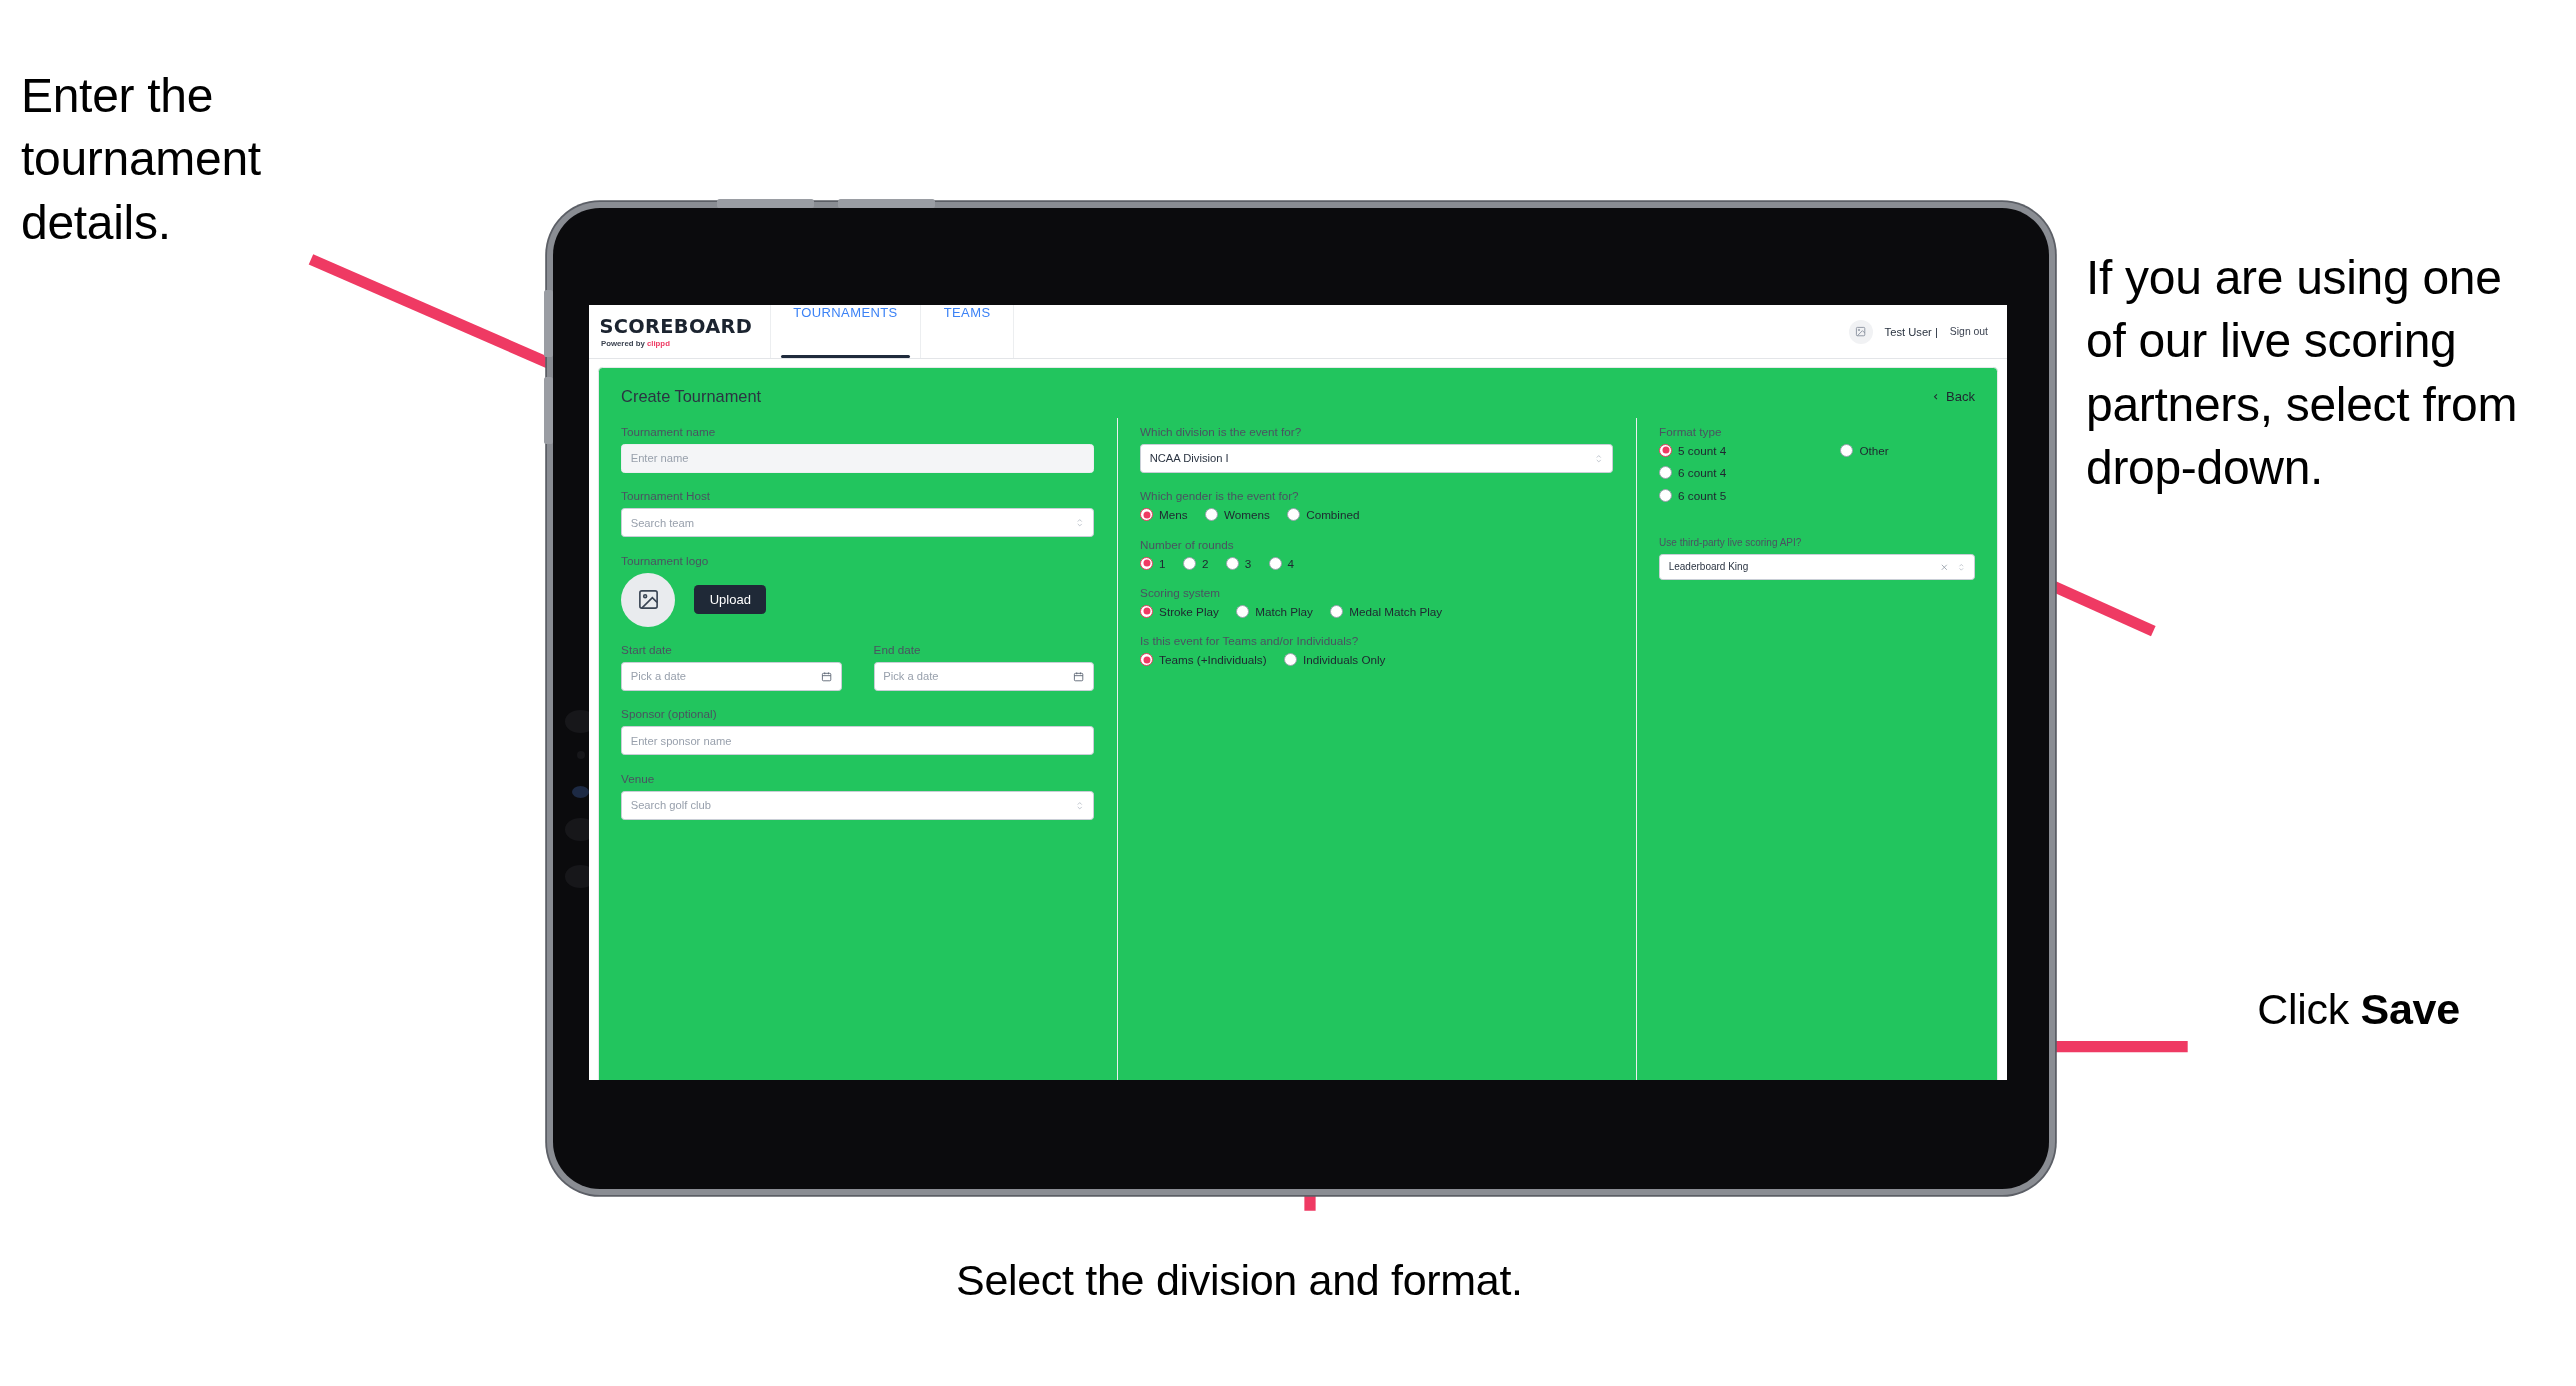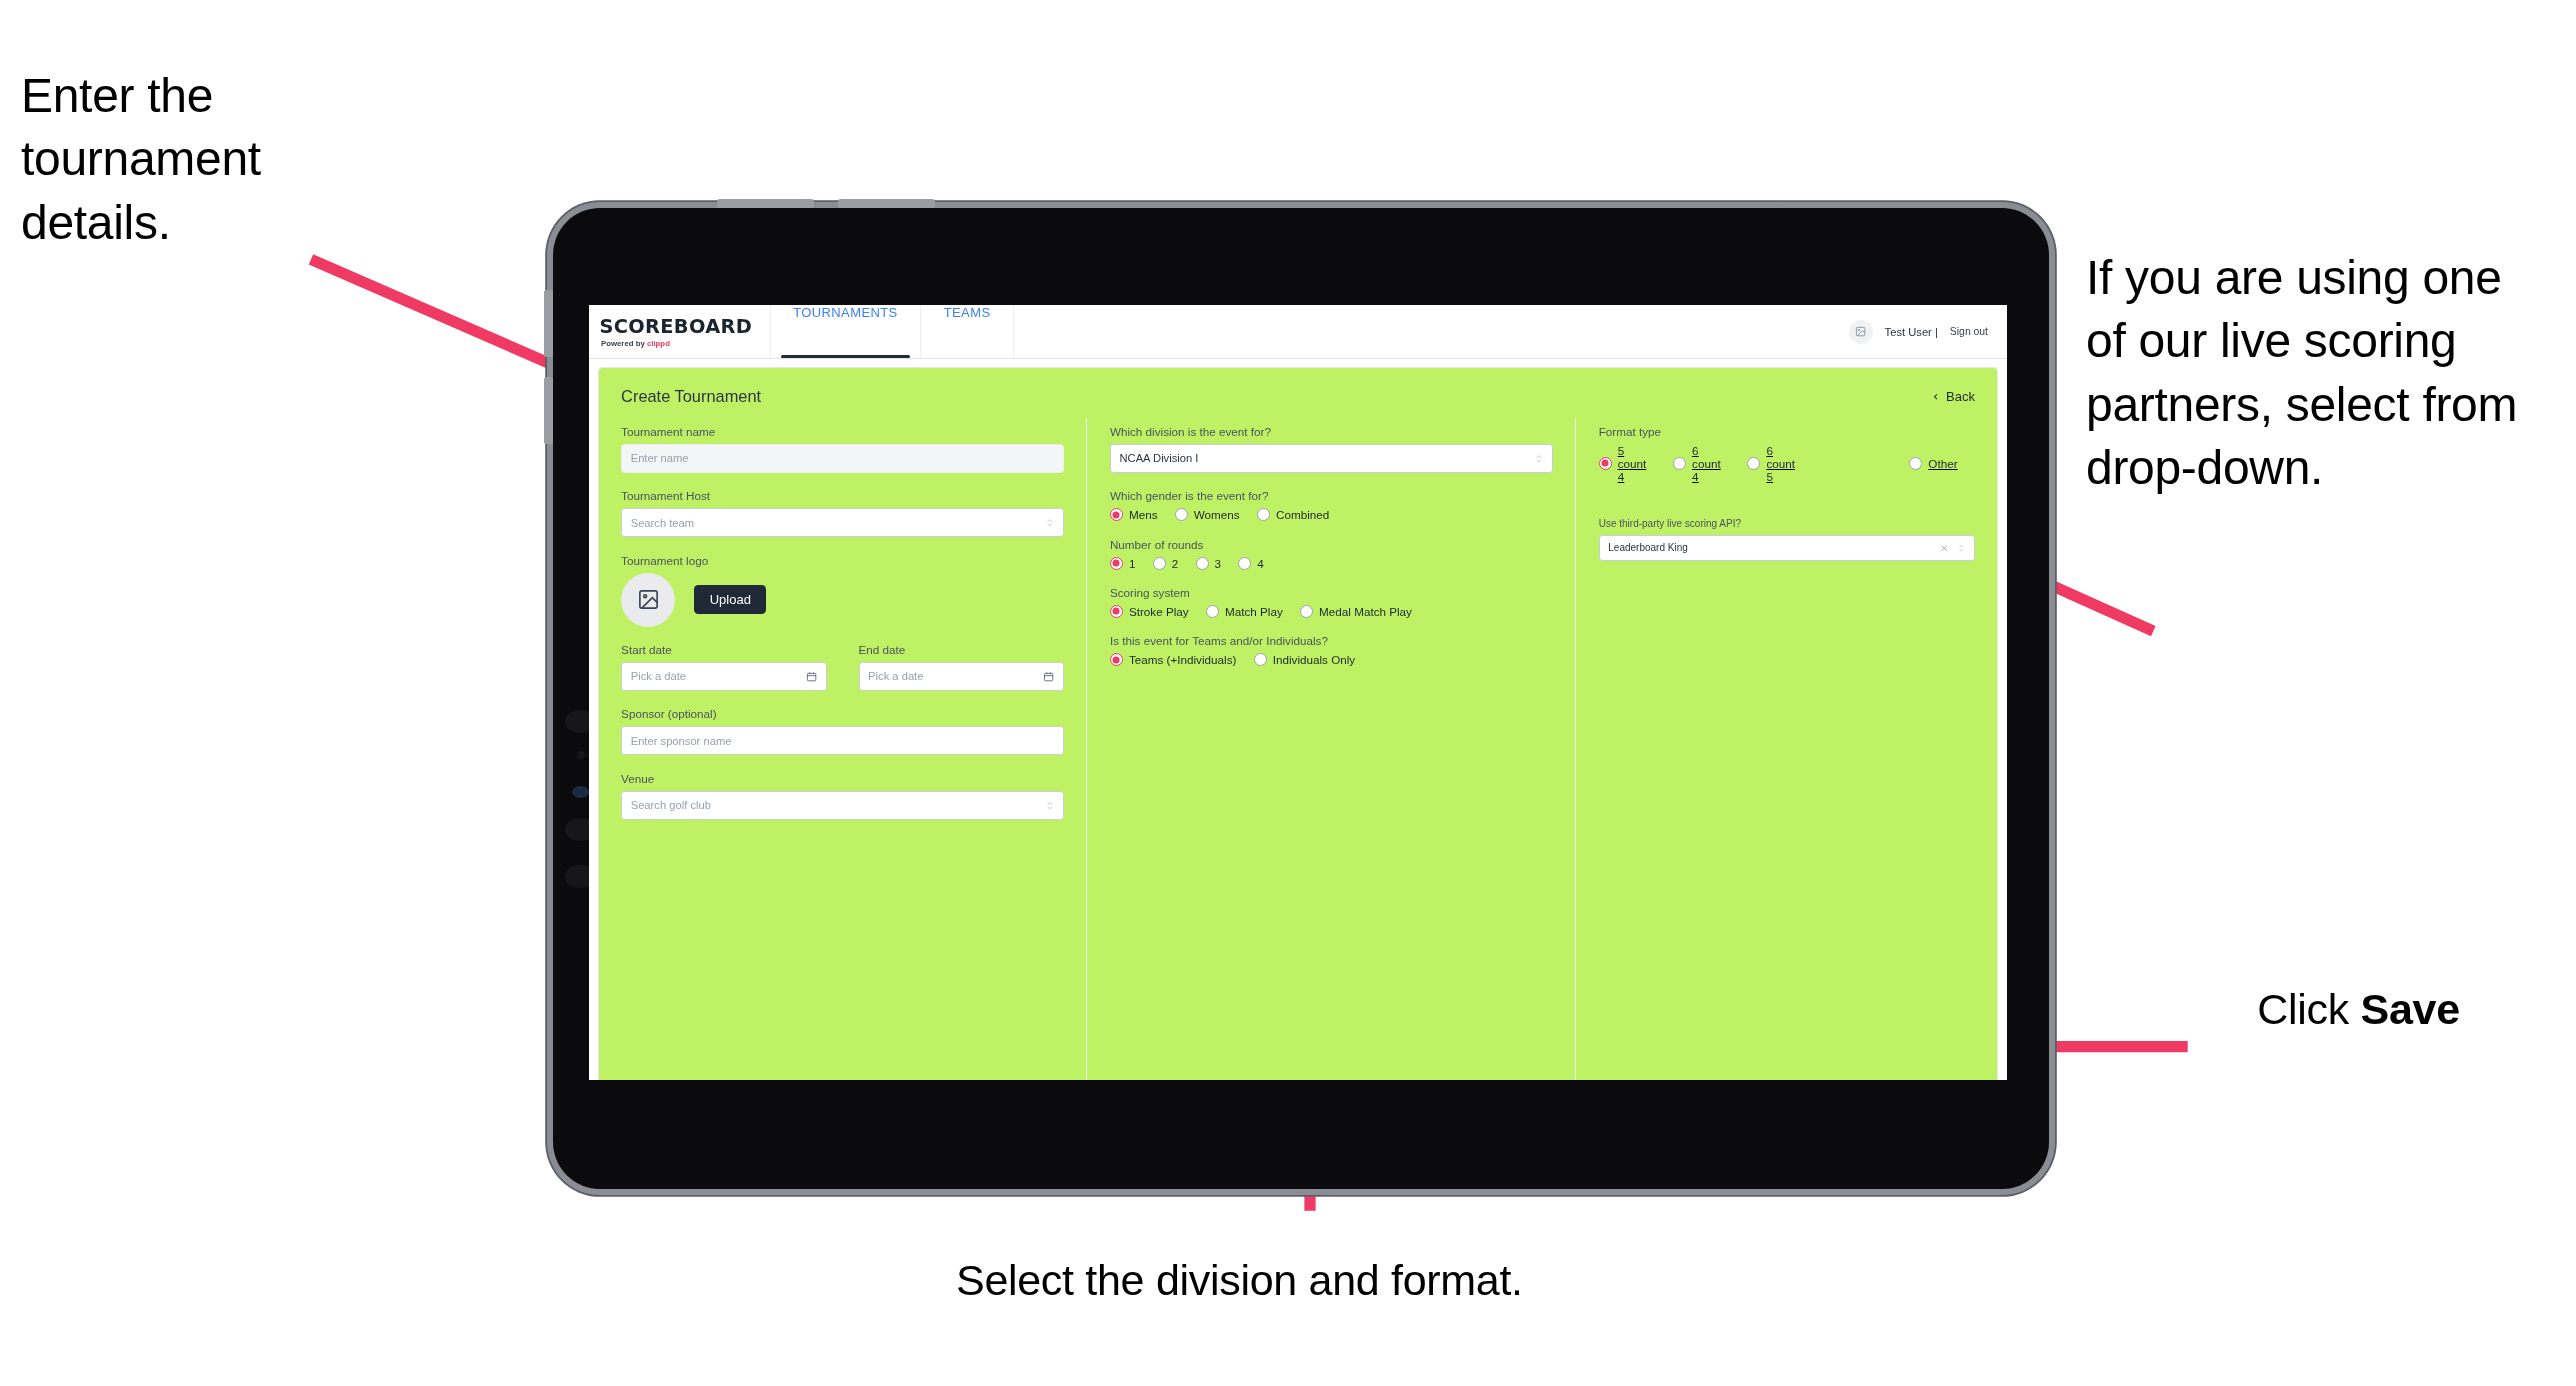--- a/index.html
+++ b/index.html
@@ -101,21 +101,21 @@
     width: 24px; height: 24px; border-radius: 50%;
     background: #f1f2f4; display: flex; align-items: center; justify-content: center;
   }
   #nav-user { font-size: 11.2px; color: #2a3340; }
   #nav-signout { font-size: 10.4px; color: #3b4250; cursor: pointer; }
 
   
   #card {
     margin: 7.8px 8.6px 0 8.6px;
     height: 826px;
-    background: #bef264;
+    background: #22c55e;
     border: 0.9px solid #e6e8eb;
     border-radius: 4.3px;
     display: flex; flex-direction: column;
     box-shadow: 0 0.9px 1.7px rgba(0,0,0,.03);
   }
   #card-head {
     display: flex; align-items: center; justify-content: space-between;
     padding: 19px 22.5px 12px 22.5px;
   }
   #card-title { font-size: 16.4px; color: #2b3442; }
@@ -168,21 +168,21 @@
     border: 1.4px solid #9aa2ad; background: #fff;
     flex: none; position: relative;
   }
   .radio.on .dot { border-color: #ef3a63; }
   .radio.on .dot::after {
     content: ""; position: absolute; left: 50%; top: 50%;
     width: 7px; height: 7px; border-radius: 50%;
     background: #ef3a63; transform: translate(-50%,-50%);
   }
   .fmt-grid { display: flex; }
-  .fmt-col { display: flex; flex-direction: row; gap: 9.5px; text-decoration: underline; }
+  .fmt-col { display: flex; flex-direction: column; gap: 9.5px; }
   .fmt-col.second { margin-left: 97px; }
 
   
   #card-foot {
     border-top: 0.9px solid #e6e8eb;
     height: 48px;
     display: flex; align-items: center; justify-content: flex-end;
     gap: 19px; padding-right: 21px;
   }
   #cancel-btn { font-size: 12px; color: #1f2630; cursor: pointer; }

